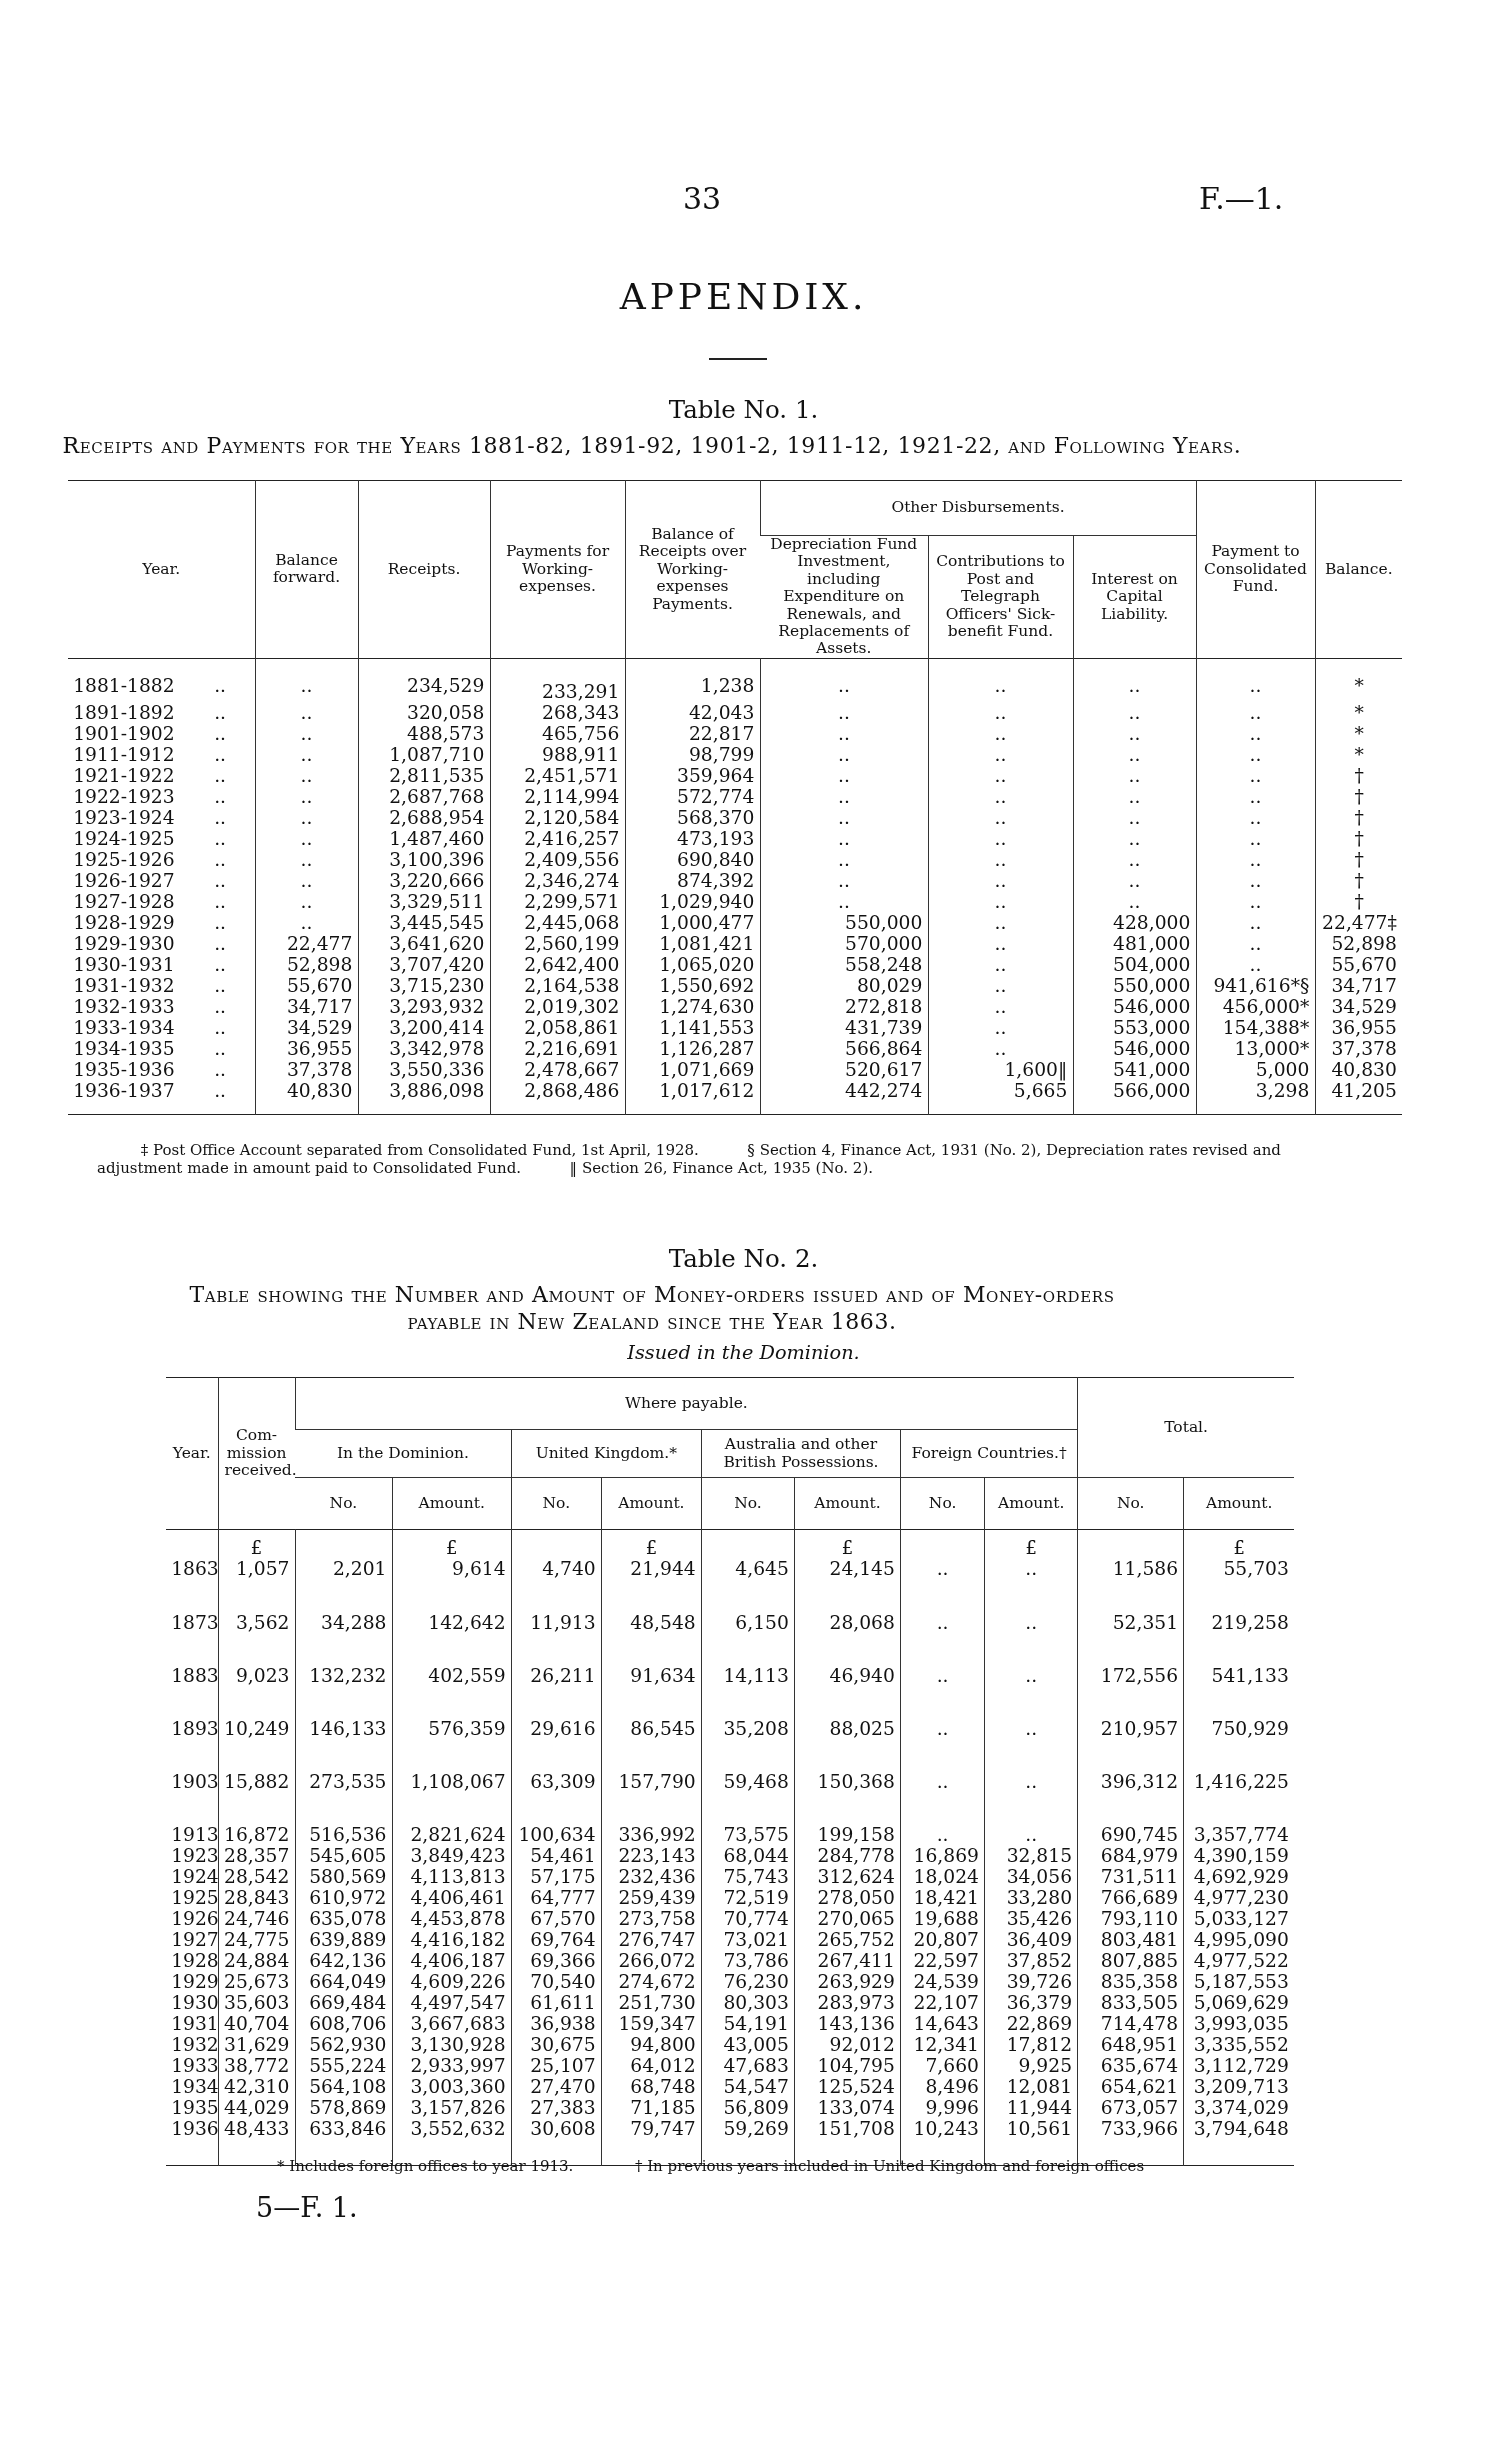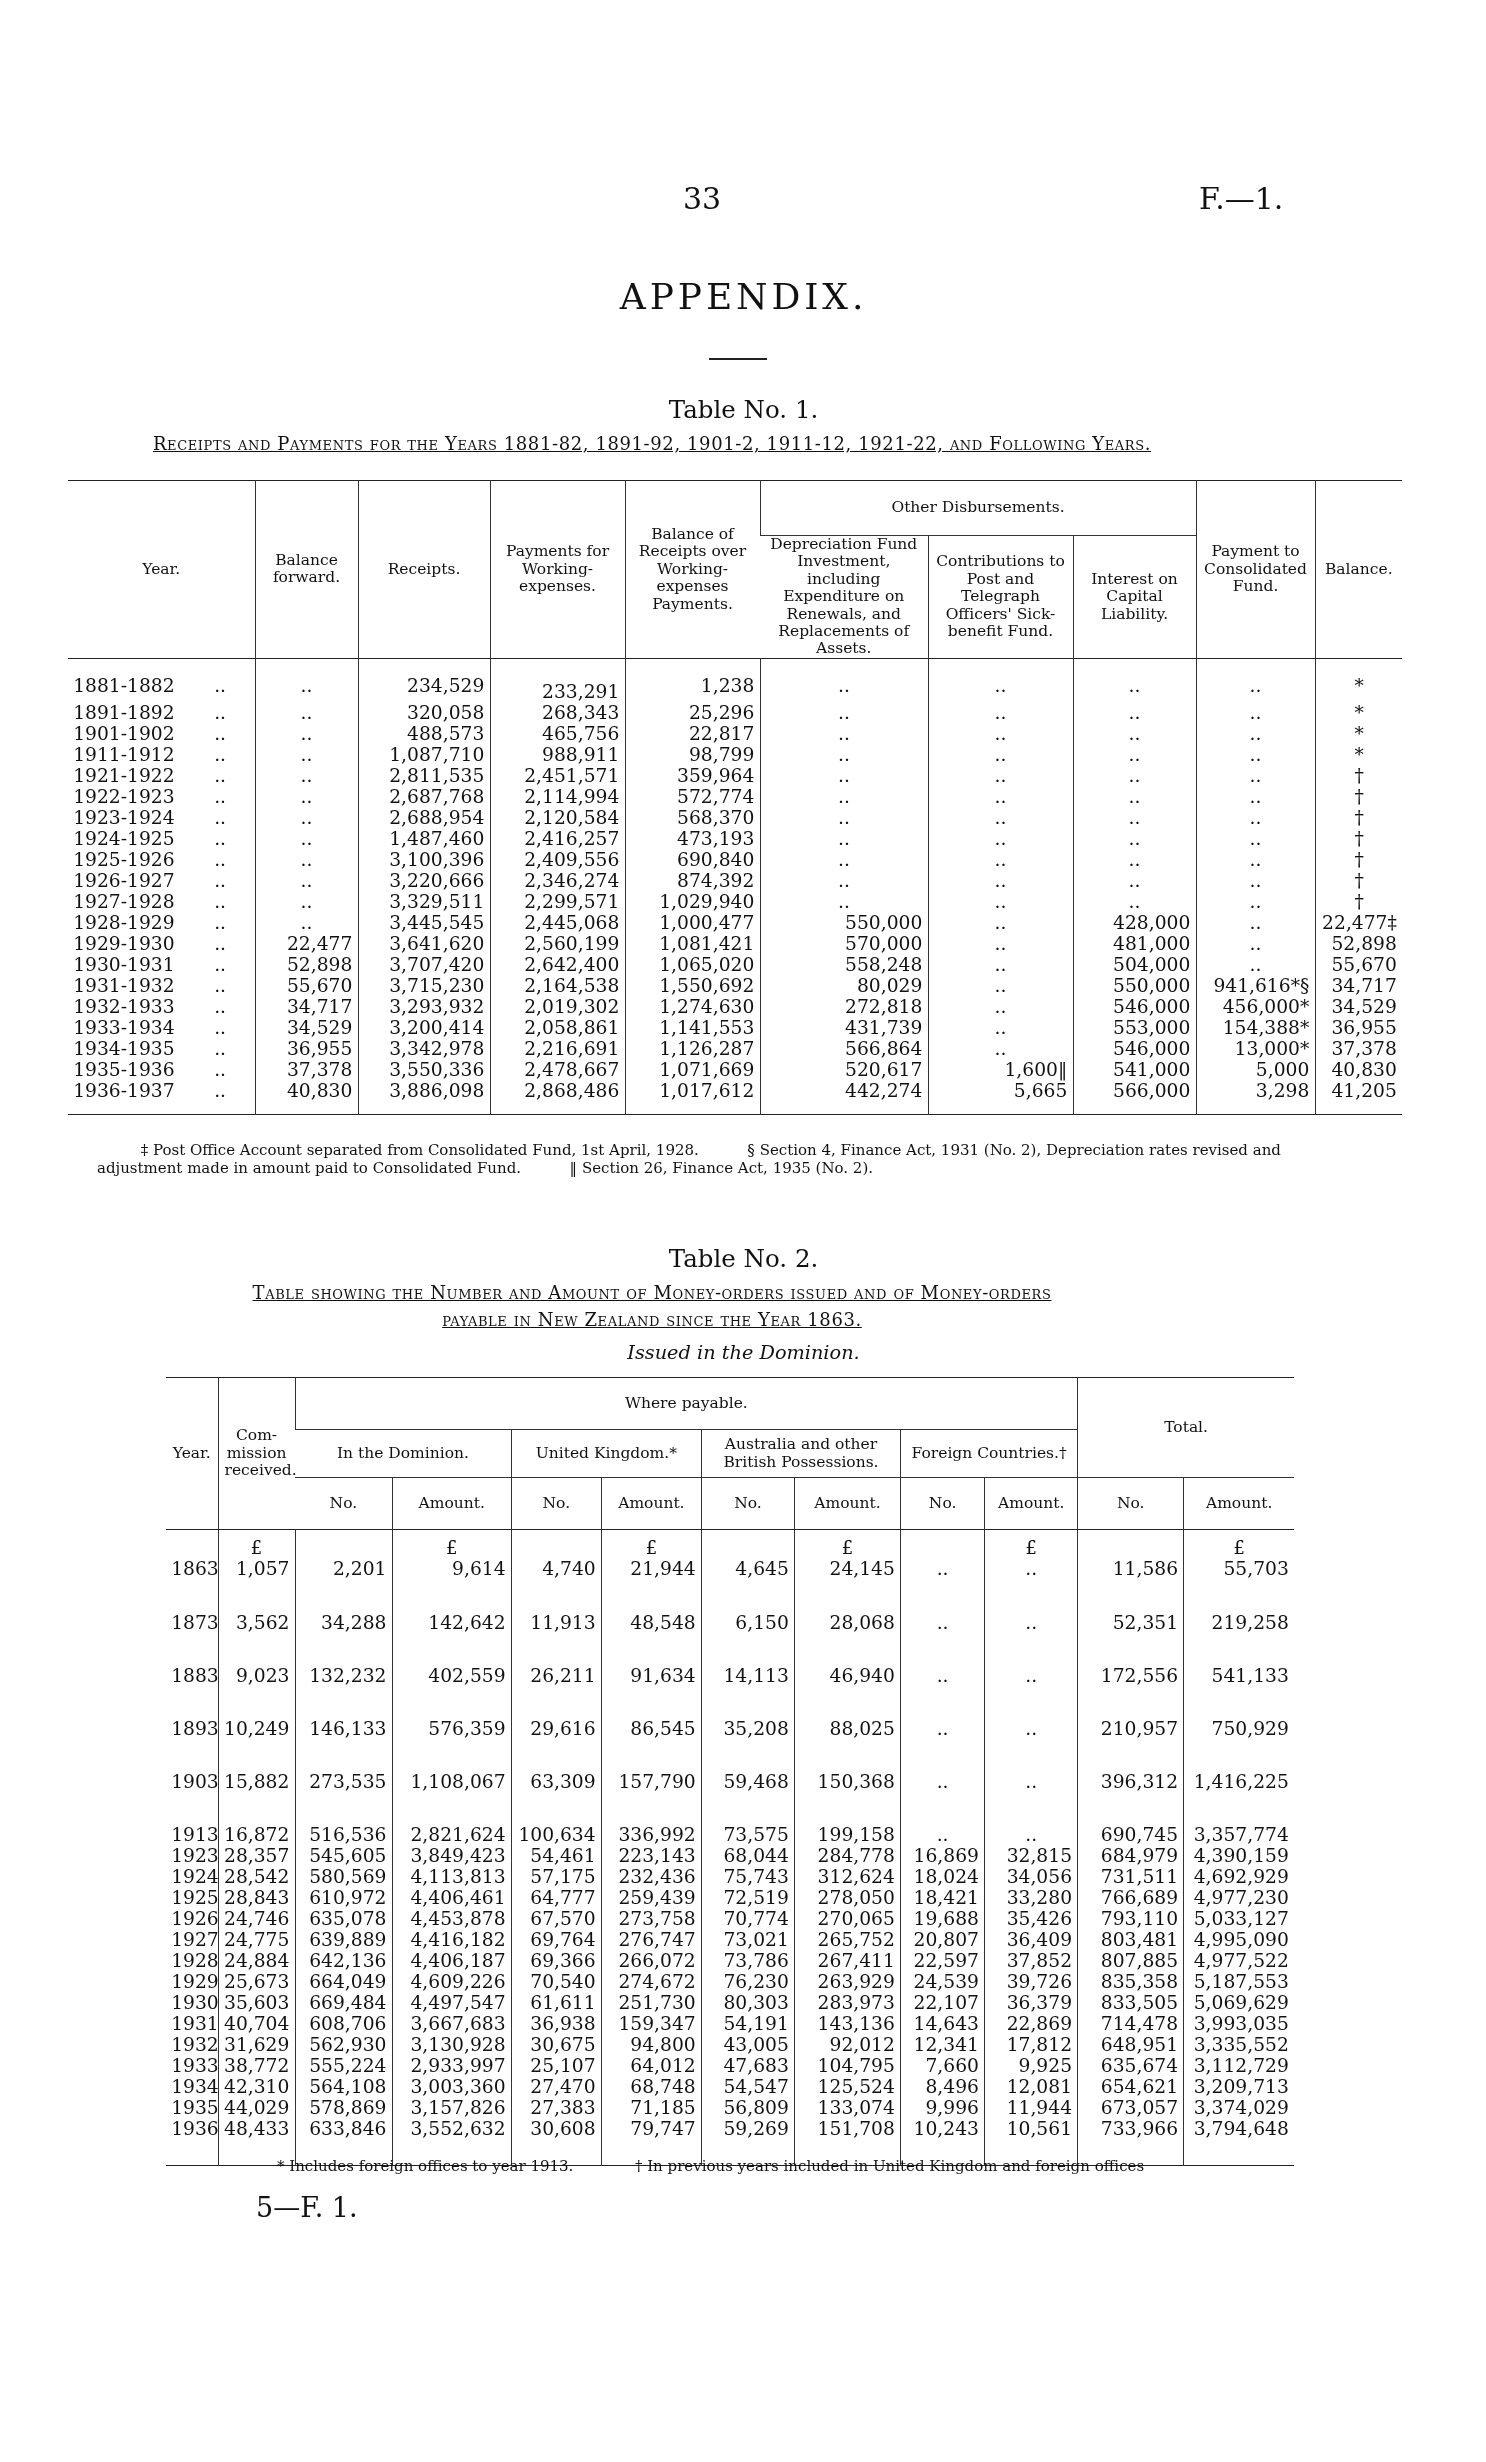--- a/index.html
+++ b/index.html
@@ -6,21 +6,21 @@
   body {
     width:1487px; height:2462px; position:relative; overflow:hidden;
     font-family:"DejaVu Serif","Liberation Serif",serif; color:#111;
   }
   .abs { position:absolute; }
   .pg-num { left:683px; top:181px; font-size:30px; }
   .pg-ref { left:1199px; top:181px; font-size:30px; }
   .appendix { left:0; width:1487px; text-align:center; top:276px; font-size:36px; letter-spacing:3.9px; }
   .rule-short { left:709px; top:358px; width:58px; height:1.9px; background:#222; }
   .tbl-no { left:0; width:1487px; text-align:center; font-size:24.5px; }
-  .tbl-title { left:0; width:1304px; text-align:center; font-size:18px; letter-spacing:0.6px; font-variant:small-caps;text-decoration:underline; }
+  .tbl-title { left:0; width:1304px; text-align:center; font-size:22px; letter-spacing:0.6px; font-variant:small-caps; }
   .italic-sub { left:0; width:1487px; text-align:center; font-style:italic; font-size:19.3px; }
 
   table.t { position:absolute; border-collapse:collapse; table-layout:fixed; }
   table.t th { font-weight:normal; font-size:15.5px; line-height:17.4px; text-align:center; vertical-align:middle;
                border-left:1.3px solid #333; padding:0 6px; }
   table.t th:first-child { border-left:none; }
   table.t thead { border-top:1.9px solid #222; border-bottom:1.9px solid #222; }
   table.t td { font-size:18.7px; line-height:21px; text-align:right; border-left:1.3px solid #333; padding:0 5.2px; white-space:nowrap; }
   table.t td:first-child { border-left:none; }
   table.t tbody { border-bottom:1.9px solid #222; }
@@ -93,21 +93,21 @@
         <td class="dots" style="padding-top: 9.7px;">..</td>
         <td class="dots" style="padding-top: 9.7px;">..</td>
         <td class="dots" style="padding-top: 9.7px;">..</td>
         <td class="sym" style="padding-top: 9.7px;">*</td>
       </tr>
       <tr>
         <td class="yr"><span>1891-1892</span><span class="lead">..</span></td>
         <td class="dots">..</td>
         <td>320,058</td>
         <td>268,343</td>
-        <td>25,296</td>
+        <td>42,043</td>
         <td class="dots">..</td>
         <td class="dots">..</td>
         <td class="dots">..</td>
         <td class="dots">..</td>
         <td class="sym">*</td>
       </tr>
       <tr>
         <td class="yr"><span>1901-1902</span><span class="lead">..</span></td>
         <td class="dots">..</td>
         <td>488,573</td>

